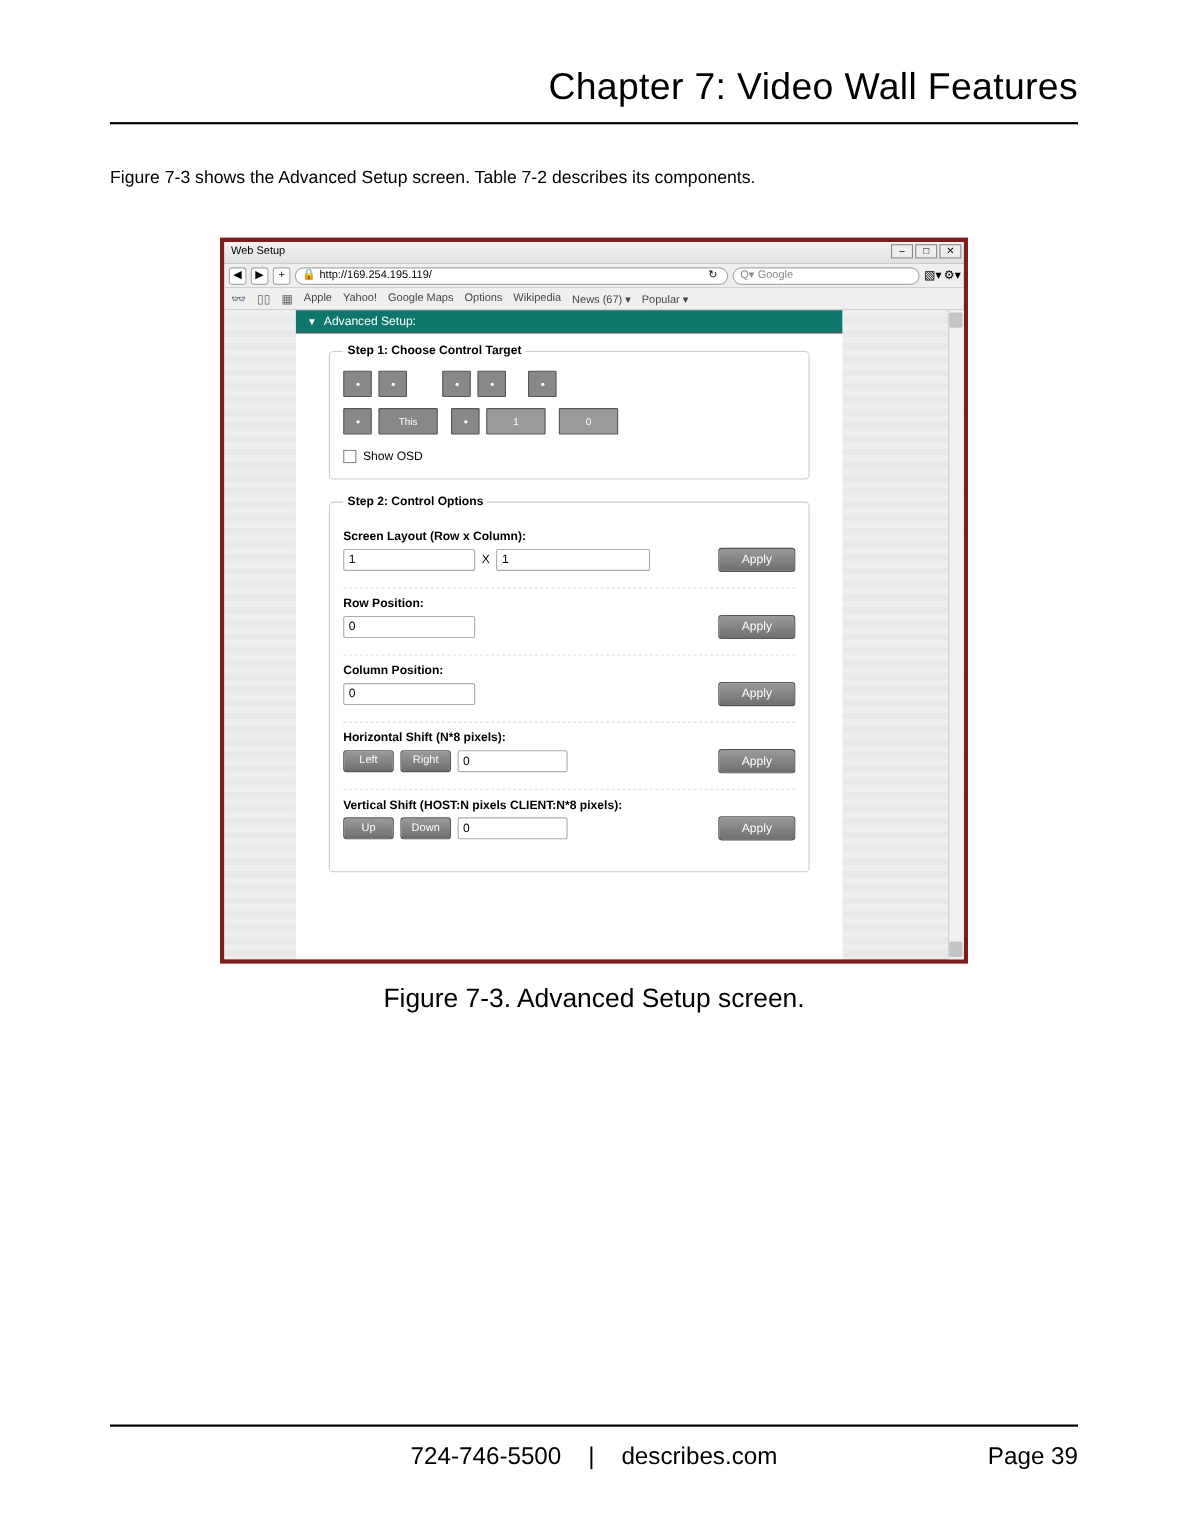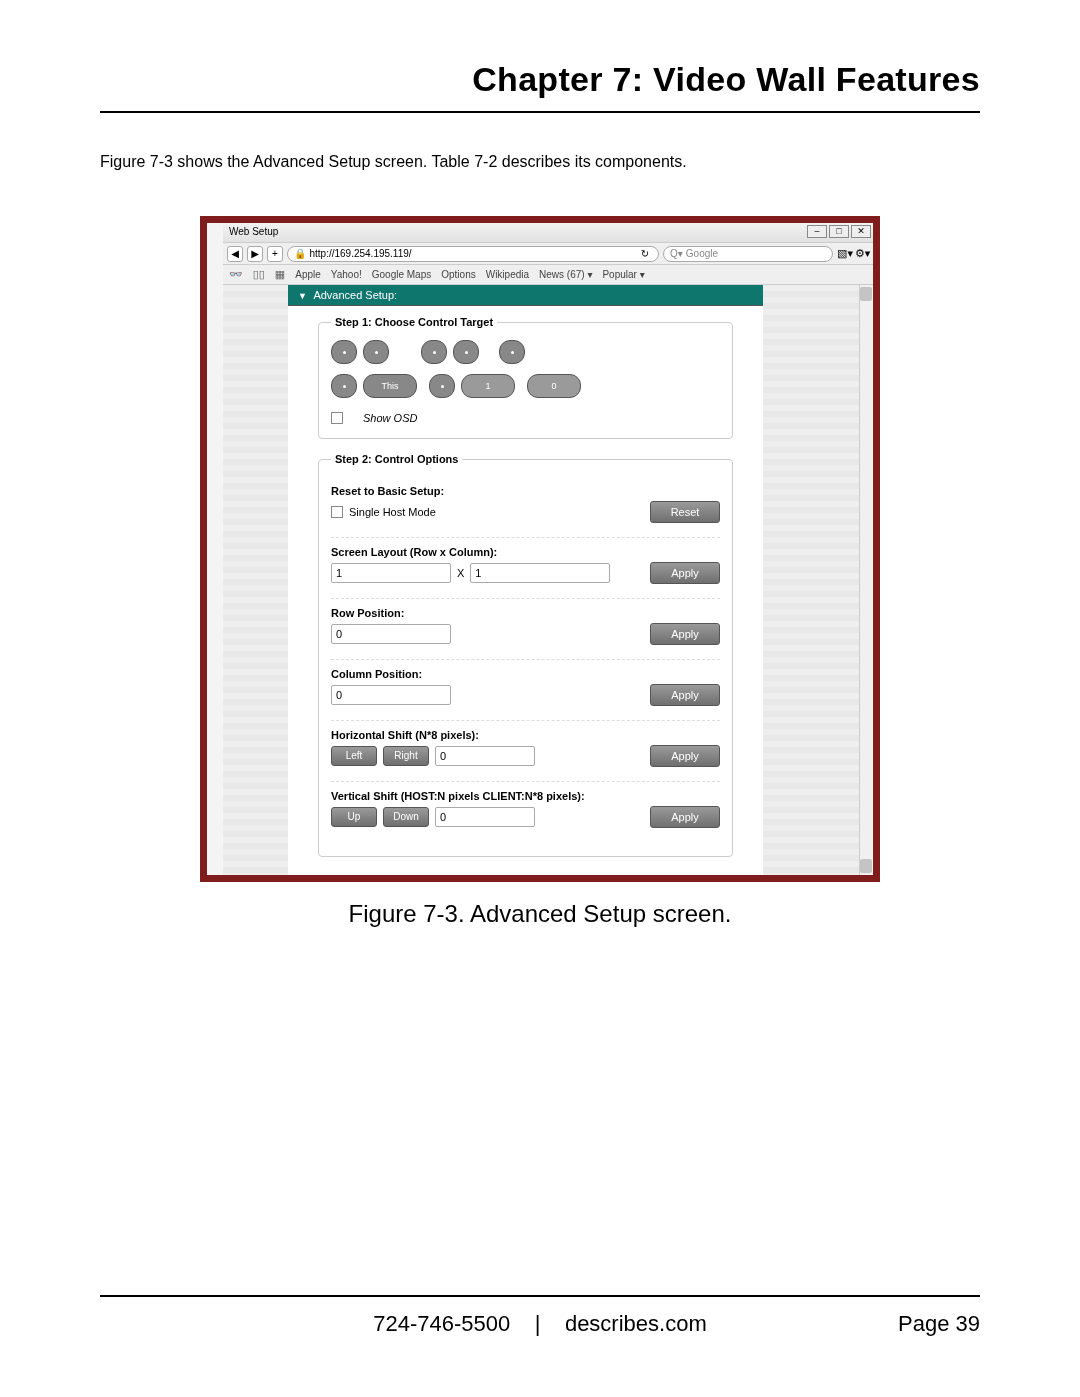--- a/index.html
+++ b/index.html
@@ -8,40 +8,39 @@
     height: 1397px;
     background: #fff;
     font-family: "Segoe UI", Arial, sans-serif;
     color: #000;
     padding: 60px 100px 40px 100px;
     position: relative;
   }
   .chapter-header {
     text-align: right;
     font-size: 34px;
-    font-weight: 700;
+    font-weight: 400;
     padding-bottom: 12px;
     border-bottom: 2px solid #000;
     margin-bottom: 40px;
     letter-spacing: 0.3px;
   }
   .lead-text {
     font-size: 16px;
     margin-bottom: 45px;
   }
   .screenshot-wrap {
     width: 680px;
     margin: 0 auto;
     background: #eee;
   }
   
   .win-frame {
-    border: 7px solid #7f1d1d;
+    border: 4px solid #7f1d1d;
     background: #f4f4f4;
-    padding-left: 16px;
   }
   .win-title {
     height: 20px;
     background: linear-gradient(#f2f2f2,#e2e2e2);
     font-size: 10px;
     padding: 3px 6px;
     position: relative;
     border-bottom: 1px solid #ccc;
   }
   .win-btns {
@@ -120,27 +119,27 @@
     border:1px solid #ccc;
     border-radius:4px;
     margin-bottom: 14px;
     padding: 12px 12px 14px 12px;
   }
   legend { font-size:11px; font-weight:bold; padding:0 4px; }
   .target-rows { display:flex; flex-direction:column; gap:10px; }
   .target-row { display:flex; gap:10px; }
   .tgroup { display:flex; gap:6px; }
   .tgt {
-    width:26px; height:24px; background:#888; border:1px solid #555; border-radius:11px;
+    width:26px; height:24px; background:#888; border:1px solid #555; border-radius:1px;
     display:flex; align-items:center; justify-content:center; color:#fff; font-size:9px;
   }
   .tgt.wide { width:54px; }
   .tgt.lighter { background:#9a9a9a; }
   .tgt-dot { width:3px; height:3px; background:#fff; border-radius:50%; }
-  .show-osd { margin-top:14px; font-size:11px; display:flex; gap:20px; align-items:center;font-style:italic; }
+  .show-osd { margin-top:14px; font-size:11px; display:flex; gap:6px; align-items:center; }
   .subhead { font-size:11px; font-weight:bold; margin: 2px 0 4px 0; }
   .row { display:flex; align-items:center; gap:6px; }
   .field-group { border-bottom:1px dashed #ddd; padding: 6px 0 14px 0; }
   .last-group { border-bottom:none; }
   .sel {
     border:1px solid #aaa; height:20px; font-size:11px; padding:0 4px;
     background:#fff; border-radius:2px;
   }
   .sel.w120 { width:120px; }
   .sel.w140 { width:140px; }
@@ -279,28 +278,20 @@
             </div>
             <div class="show-osd">
               <div class="cb"></div>
               <span>Show OSD</span>
             </div>
           </fieldset>
 
           <fieldset>
             <legend>Step 2: Control Options</legend>
 
-            <div class="field-group">
-              <div class="subhead">Reset to Basic Setup:</div>
-              <div class="row">
-                <div class="cb"></div>
-                <span style="font-size:11px">Single Host Mode</span>
-                <div class="btn-apply">Reset</div>
-              </div>
-            </div>
 
             <div class="field-group">
               <div class="subhead">Screen Layout (Row x Column):</div>
               <div class="row">
                 <input class="sel w120" value="1" style="">
                 <span class="x-sep">X</span>
                 <input class="sel w140" value="1" style="">
                 <div class="btn-apply">Apply</div>
               </div>
             </div>

